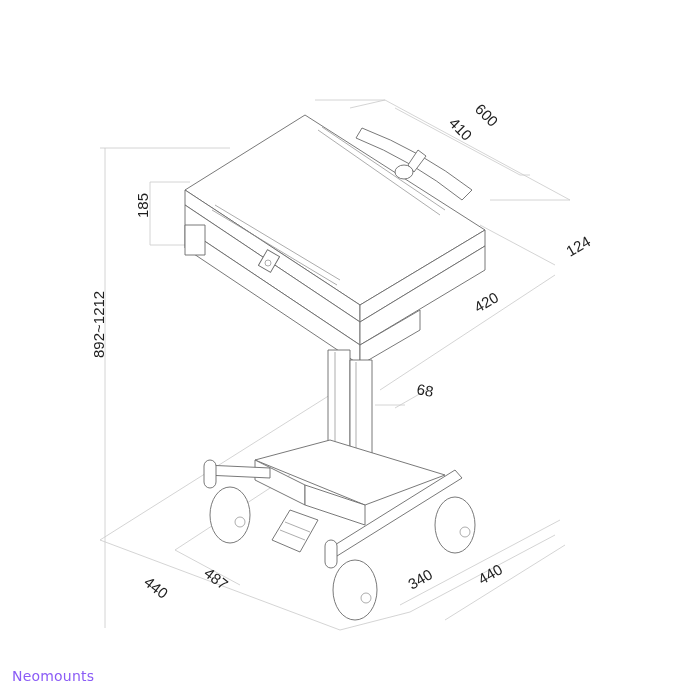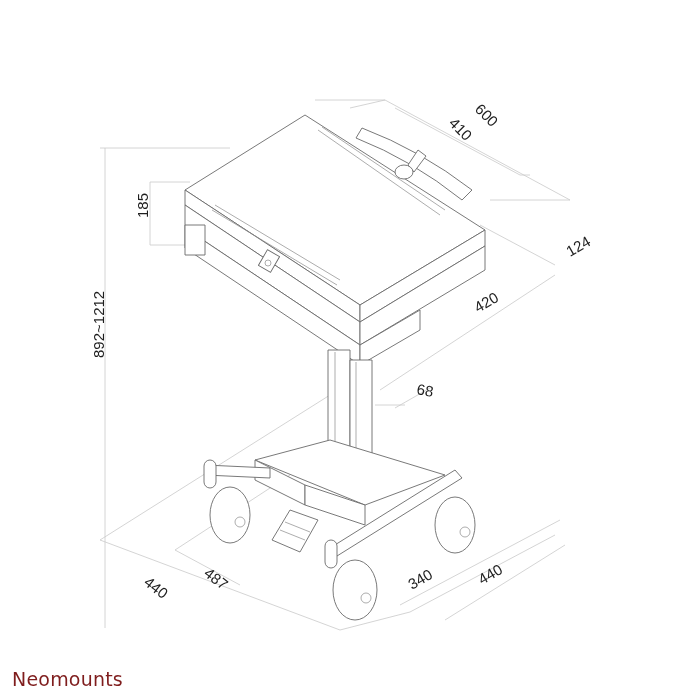--- a/index.html
+++ b/index.html
@@ -2,21 +2,21 @@
 <html><head>
 <meta charset="utf-8">
 <style>
   html, body { margin: 0; padding: 0; background: #ffffff; }
   body { width: 700px; height: 700px; position: relative; overflow: hidden; font-family: "Liberation Sans", sans-serif; }
   #drawing { position: absolute; left: 0; top: 0; width: 700px; height: 700px; }
   .dim { stroke: #c9c9c9; stroke-width: 0.8; fill: none; }
   .ln { stroke: #6a6a6a; stroke-width: 0.9; fill: #ffffff; stroke-linejoin: round; }
   .ln2 { stroke: #8a8a8a; stroke-width: 0.7; fill: none; }
   .lbl { font-family: "Liberation Sans", sans-serif; font-size: 15px; fill: #1e1e1e; }
-  .brand { position: absolute; left: 12px; top: 668px; font-family: "DejaVu Sans", sans-serif; font-size: 19px; color: #7f1d1d; letter-spacing: 0.2px; }
+  .brand { position: absolute; left: 12px; top: 668px; font-family: "DejaVu Sans", sans-serif; font-size: 14px; color: #8b5cf6; letter-spacing: 0.2px; }
 </style>
 </head>
 <body>
 
 <svg id="drawing" viewBox="0 0 700 700" xmlns="http://www.w3.org/2000/svg">
 
   <g>
     <line class="dim" x1="105" y1="148" x2="105" y2="628"></line>
     <line class="dim" x1="100" y1="148" x2="230" y2="148"></line>
     <line class="dim" x1="150" y1="182" x2="150" y2="245"></line>

